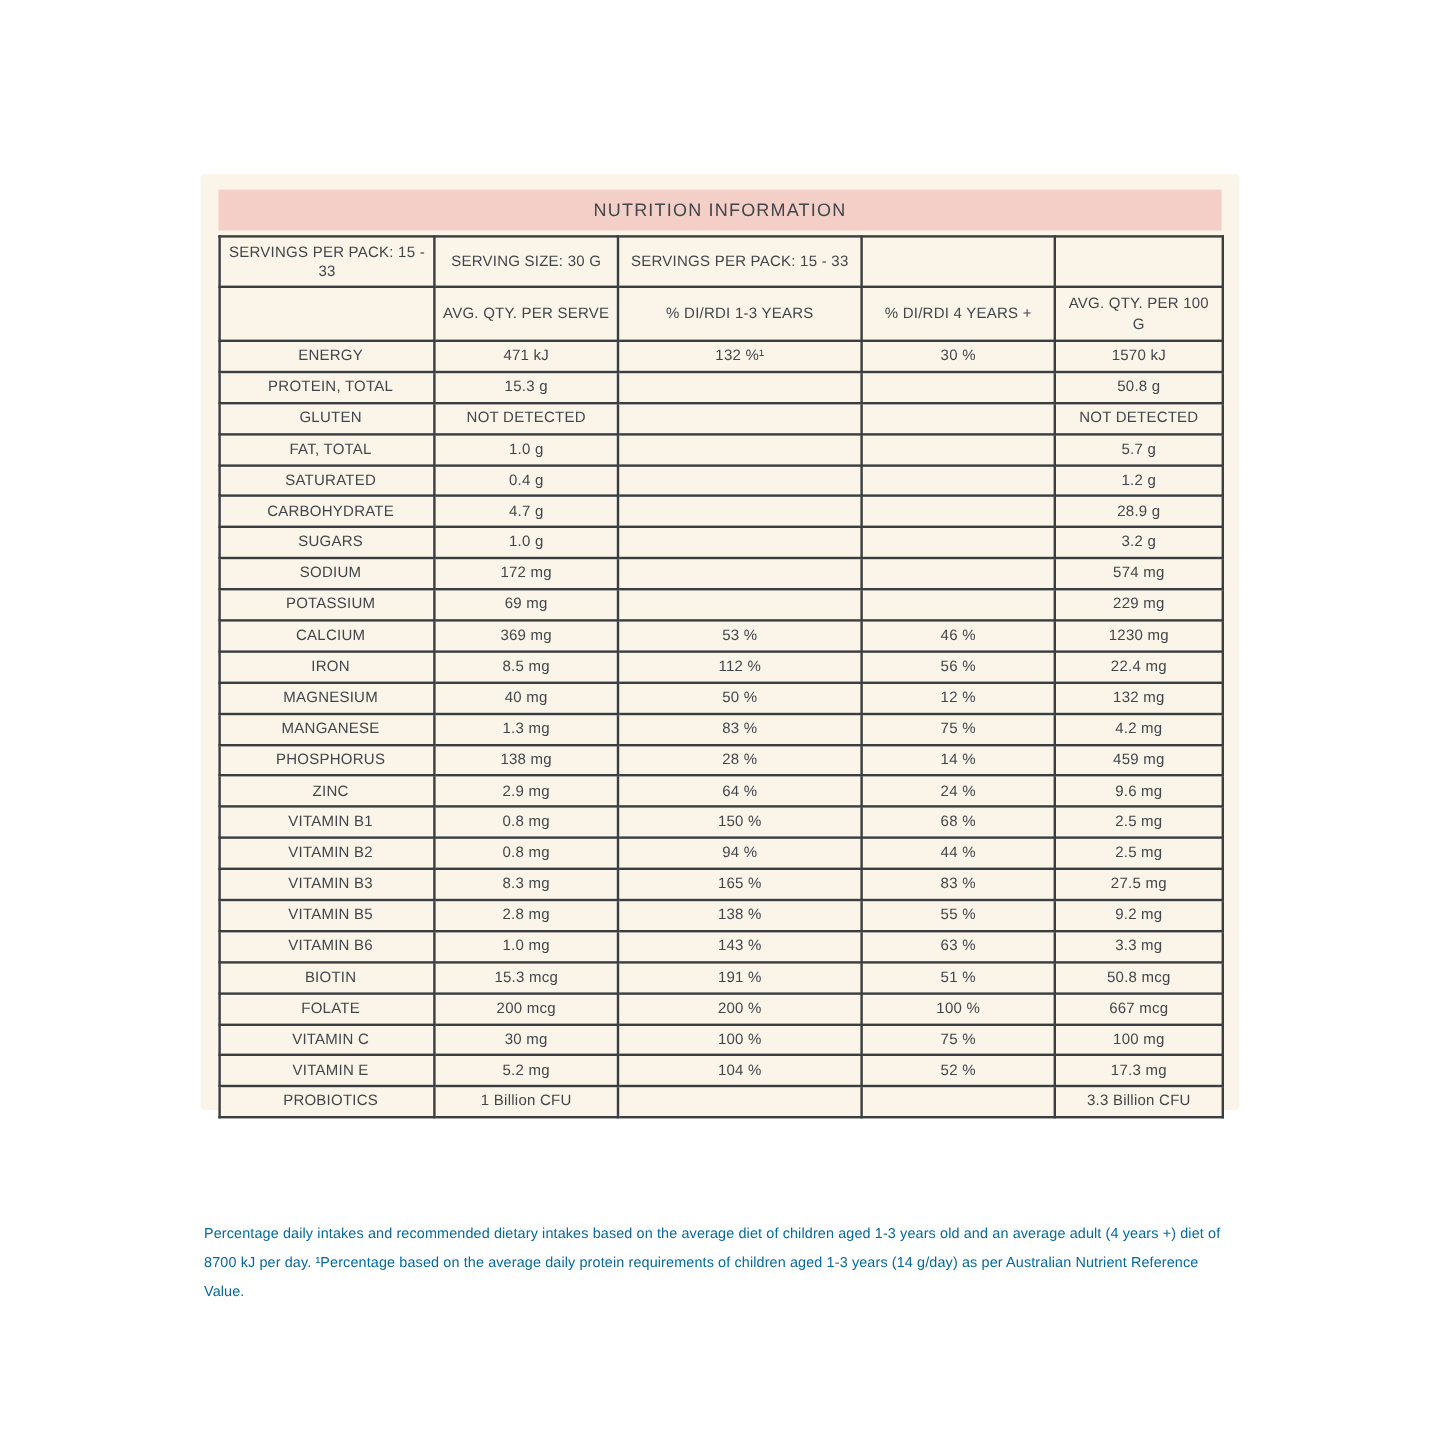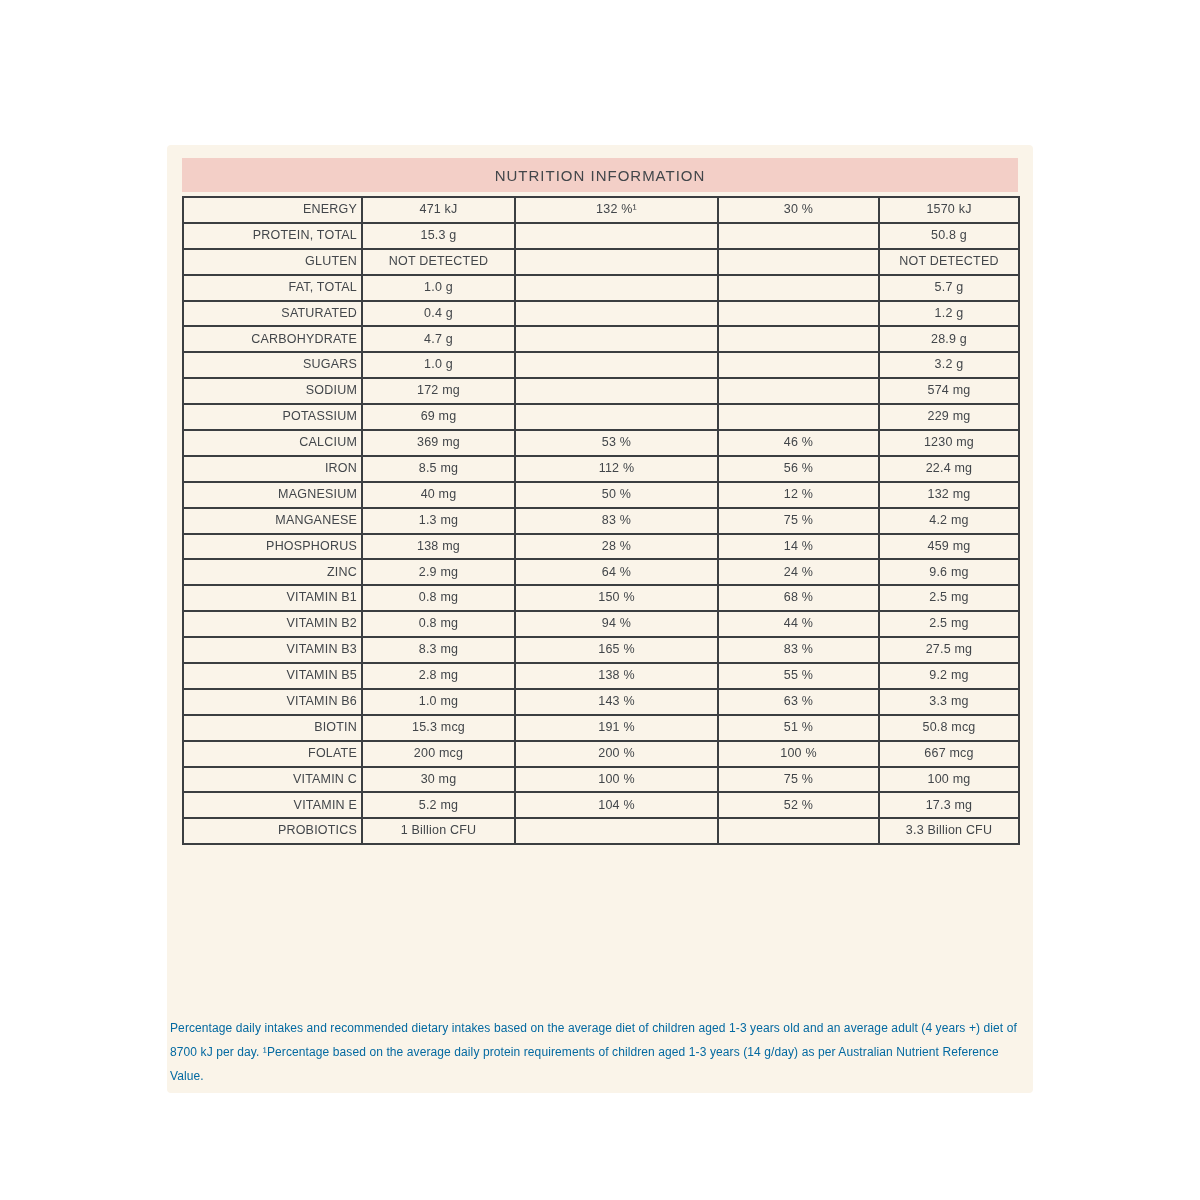--- a/index.html
+++ b/index.html
@@ -15,21 +15,21 @@
     width: 1200px;
     height: 1200px;
     background: #ffffff;
     overflow: hidden;
   }
   .card {
     position: absolute;
     left: 167px;
     top: 145px;
     width: 866px;
-    height: 948px;
+    height: 780px;
     background: #faf4e9;
     border-radius: 4px;
     box-sizing: border-box;
     padding: 13px 15px 12px 15px;
   }
   .title-band {
     width: 836px;
     height: 34px;
     background: #f3cfc7;
     display: flex;
@@ -73,21 +73,21 @@
     text-align: center;
     line-height: 1.3;
   }
   tbody tr td {
     height: 25.9px;
     font-size: 12.5px;
     text-align: center;
     line-height: 1.1;
   }
   tbody tr td.nutrient {
-    text-align: right;
+    text-align: center;
     padding-left: 10px;
   }
   .footnote {
     position: absolute;
     left: 170px;
     top: 1016px;
     width: 862px;
     font-size: 12px;
     line-height: 24px;
     color: #0369a1;
@@ -104,20 +104,34 @@
     </div>
     <table class="nutrition-table">
       <colgroup>
         <col style="width:179px">
         <col style="width:153px">
         <col style="width:203px">
         <col style="width:161px">
         <col style="width:140px">
       </colgroup>
       <thead>
+        <tr class="hrow1">
+          <th>SERVINGS PER PACK: 15 - 33</th>
+          <th>SERVING SIZE: 30 G</th>
+          <th>SERVINGS PER PACK: 15 - 33</th>
+          <th></th>
+          <th></th>
+        </tr>
+        <tr class="hrow2">
+          <th></th>
+          <th>AVG. QTY. PER SERVE</th>
+          <th>% DI/RDI 1-3 YEARS</th>
+          <th>% DI/RDI 4 YEARS +</th>
+          <th>AVG. QTY. PER 100 G</th>
+        </tr>
       </thead>
       <tbody id="rows-body">
           <tr>
             <td class="nutrient">ENERGY</td>
             <td>471 kJ</td>
             <td>132 %¹</td>
             <td>30 %</td>
             <td>1570 kJ</td>
           </tr>
           <tr>

